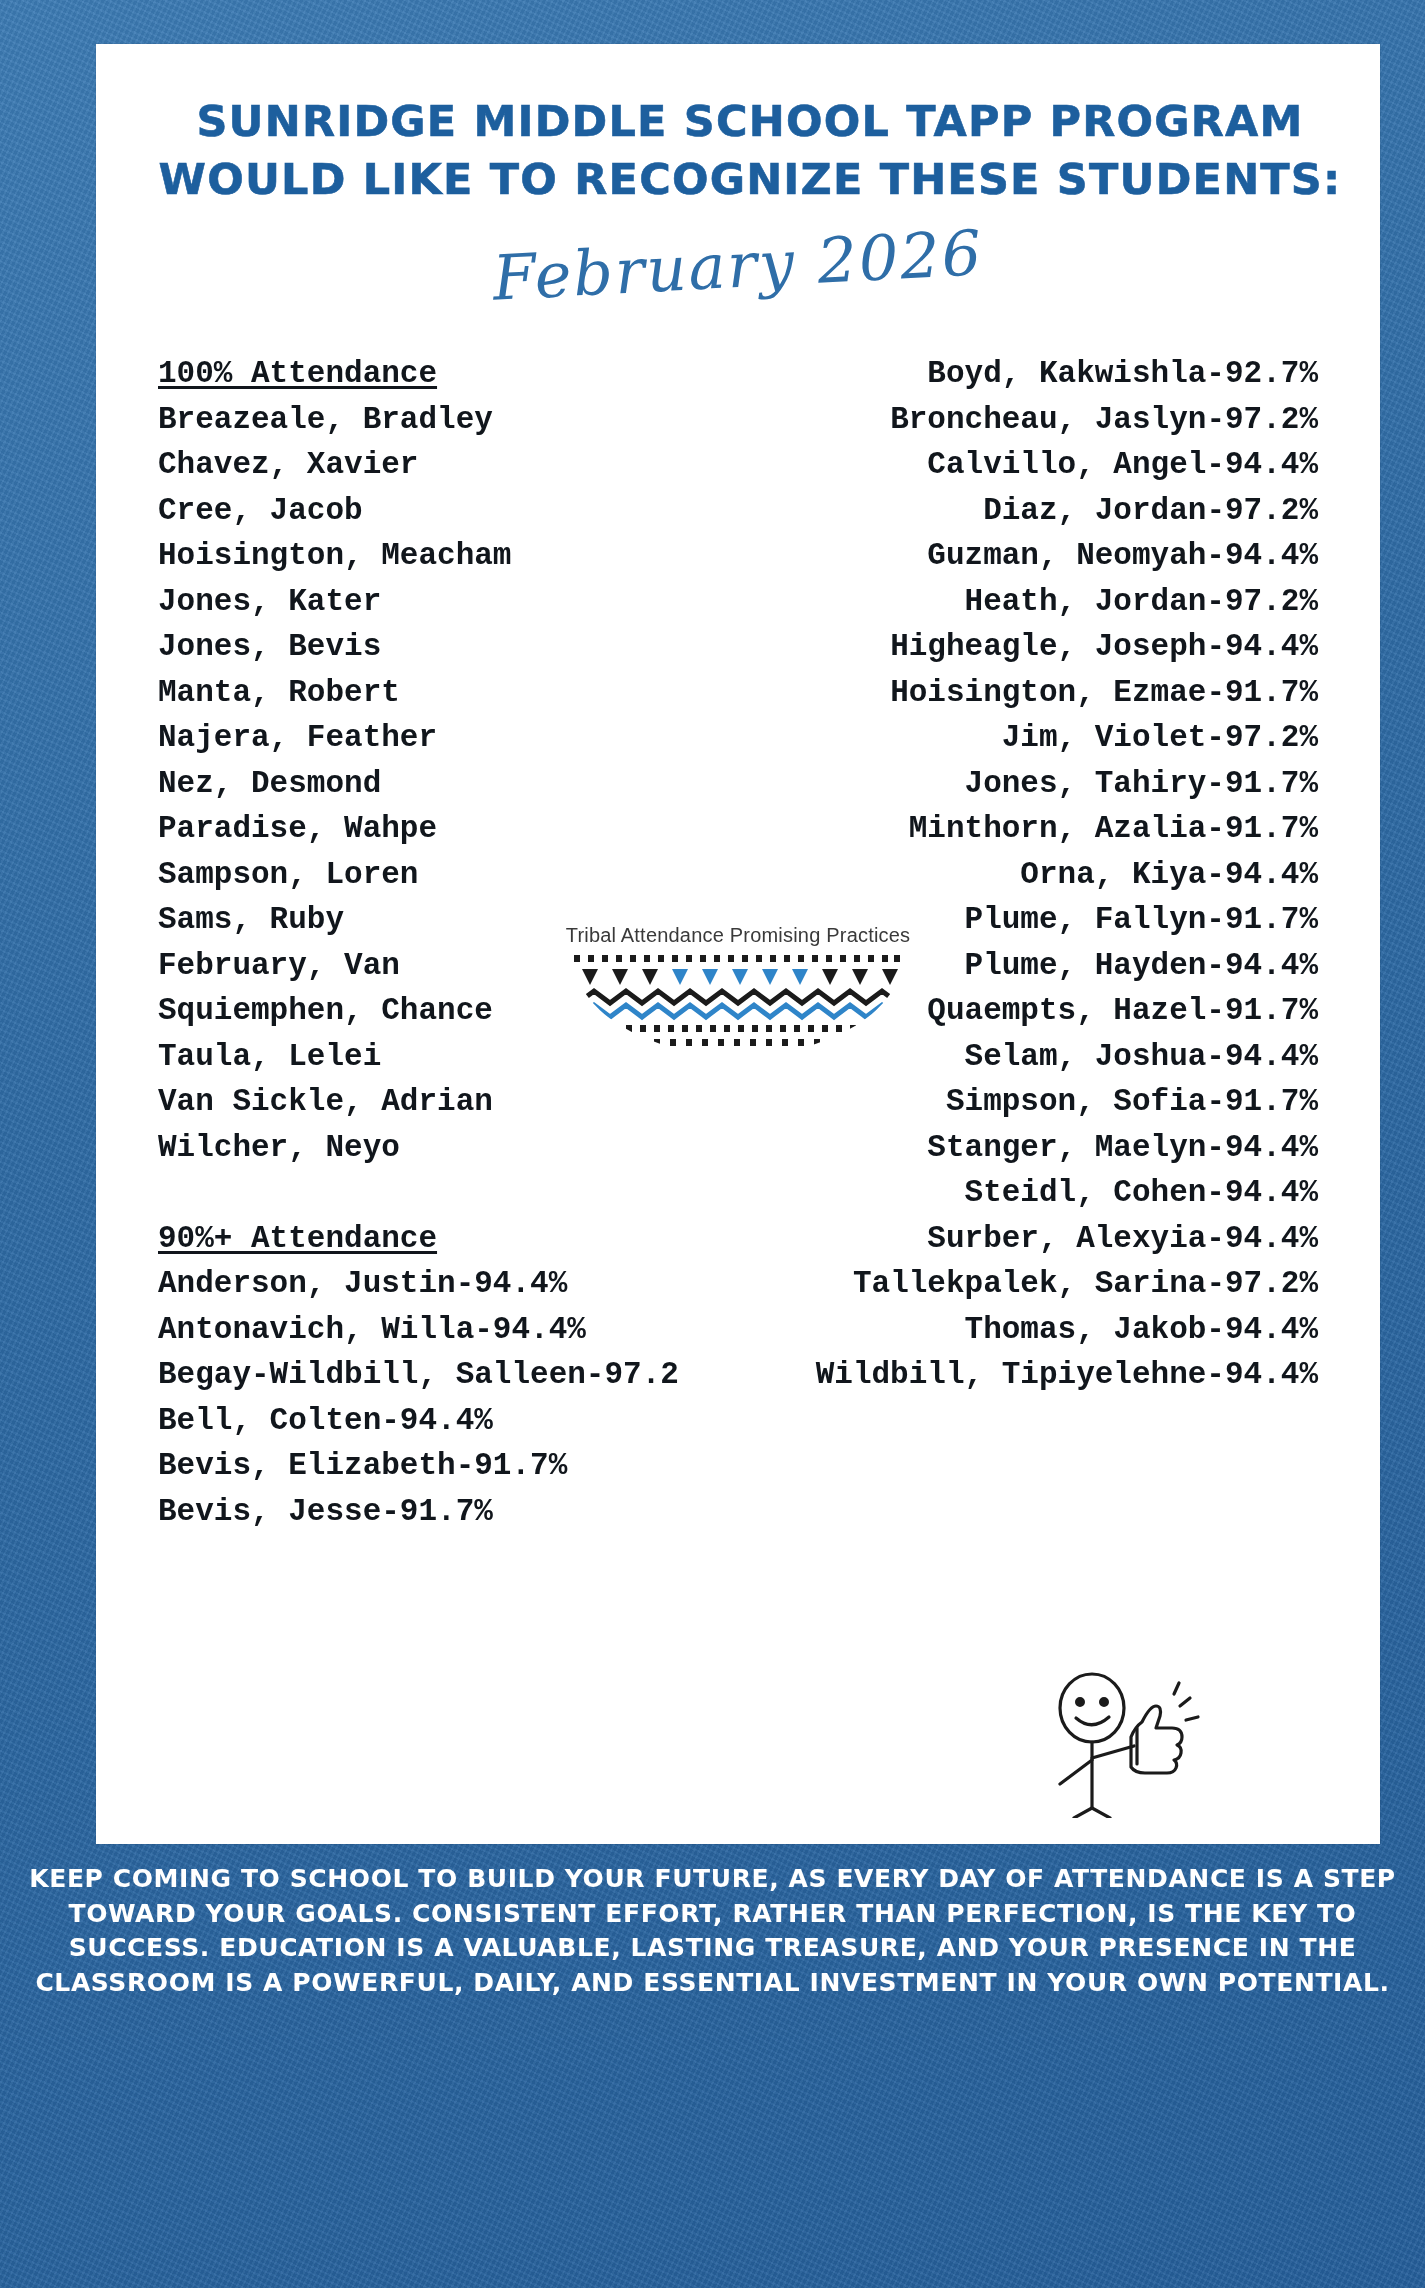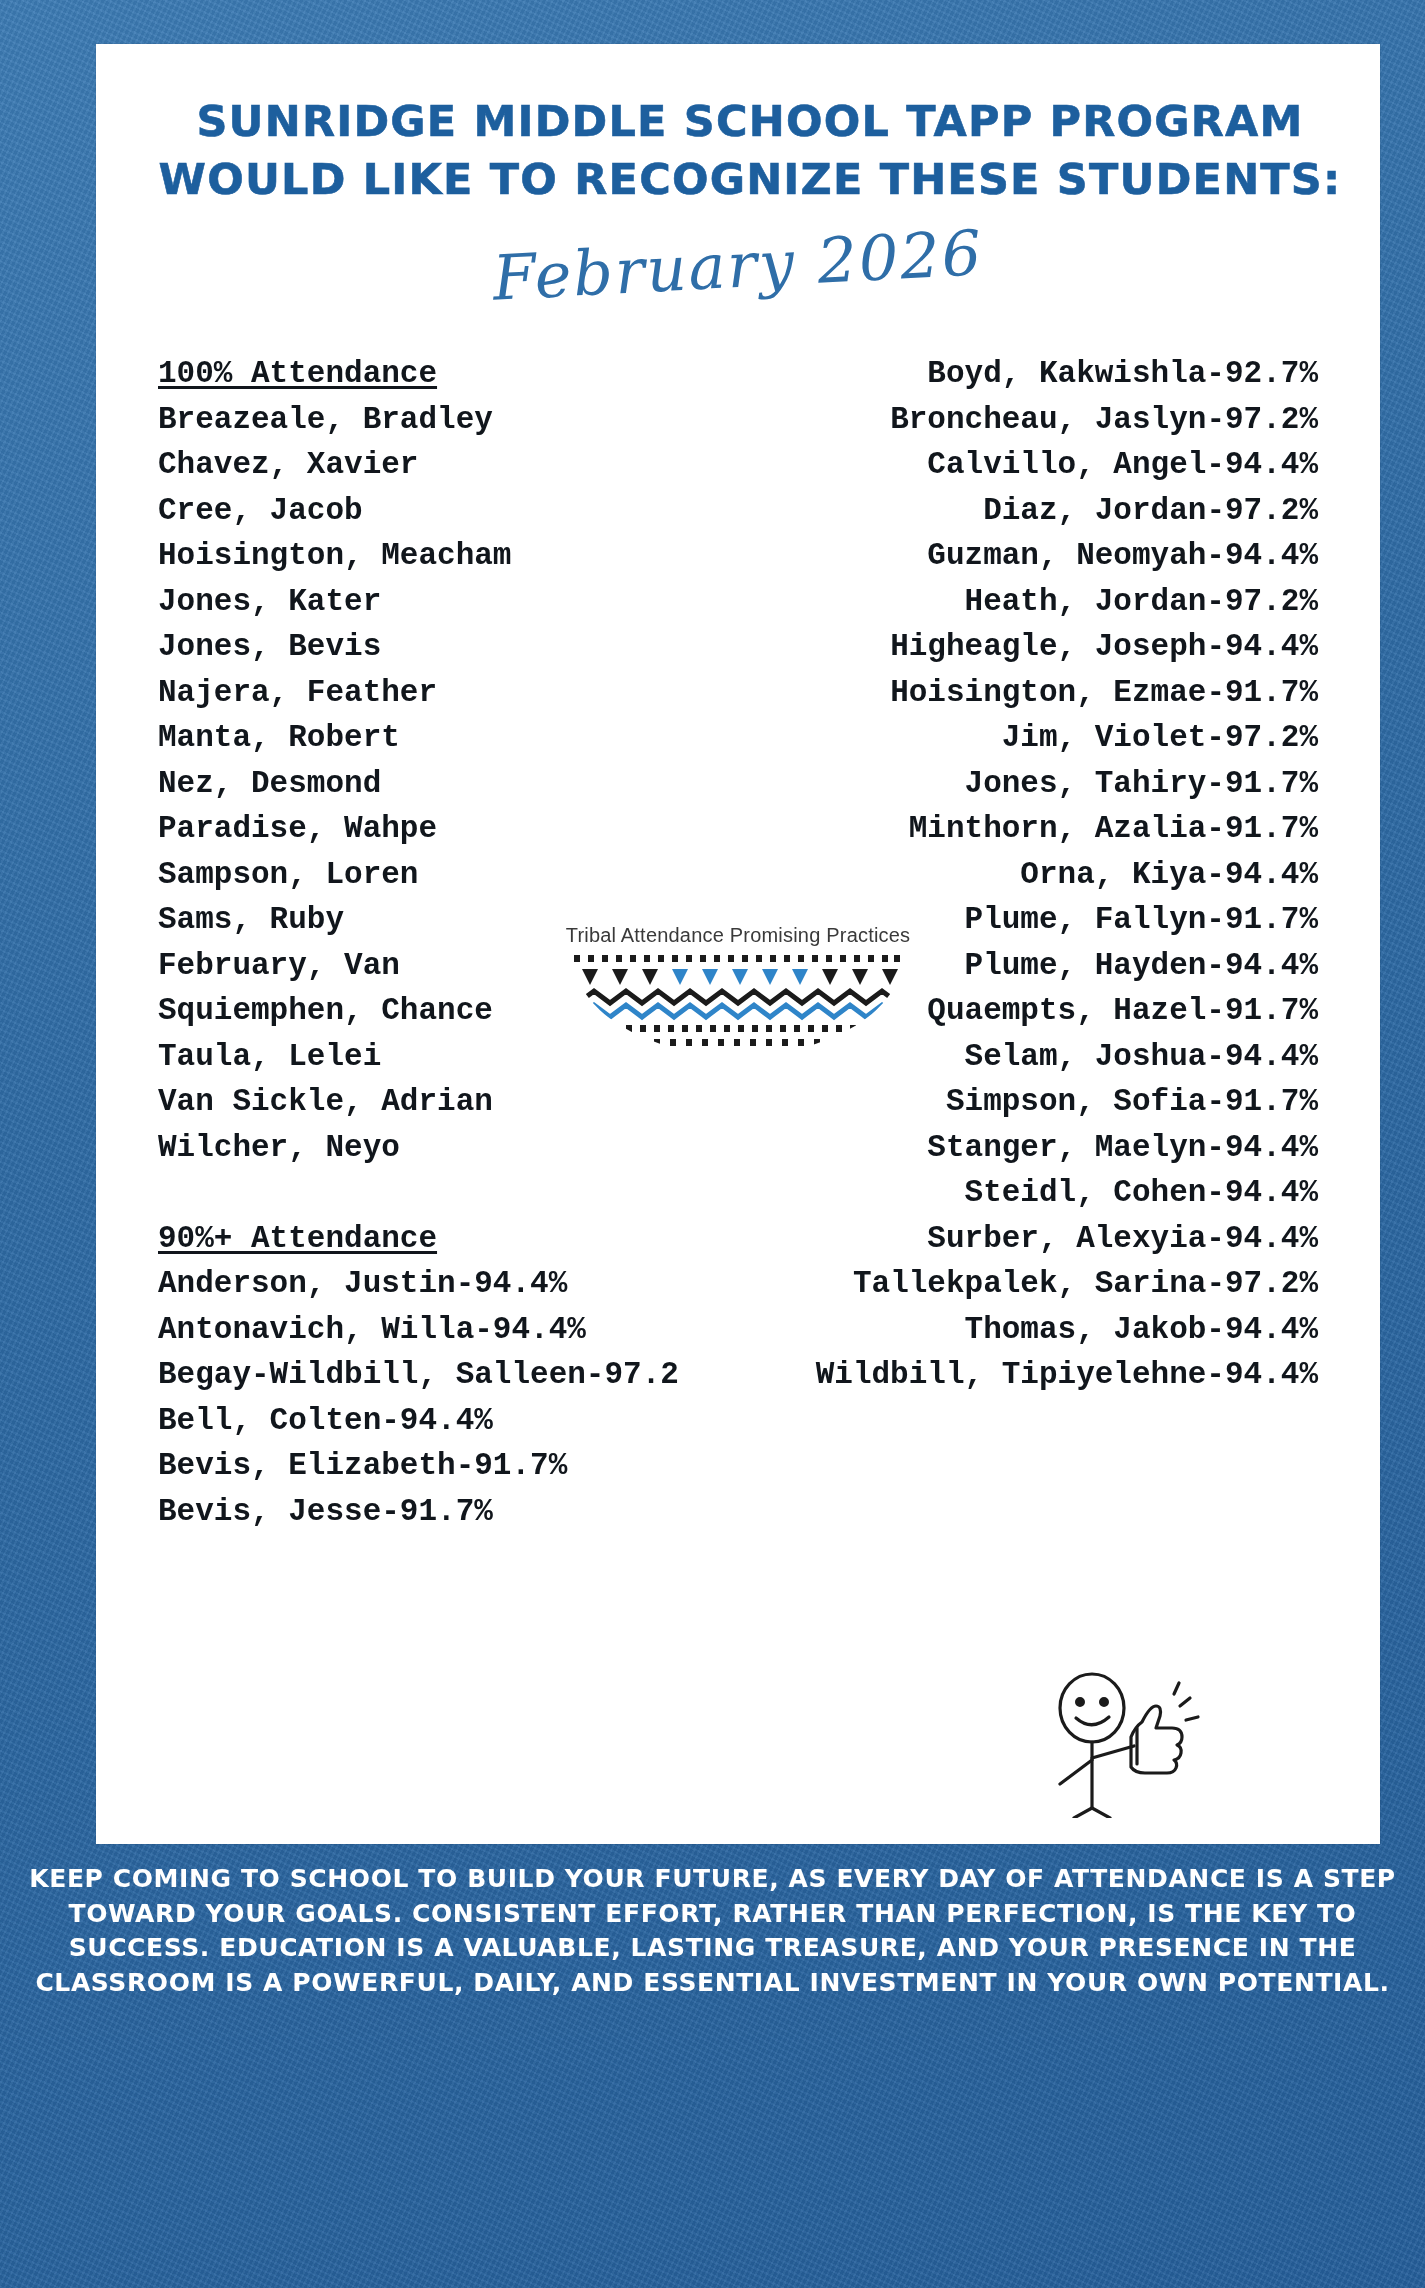--- a/index.html
+++ b/index.html
@@ -276,22 +276,22 @@
     <div class="columns">
 
       <div class="col col-left">
         <div class="heading">100% Attendance</div>
         <div class="entry">Breazeale, Bradley</div>
         <div class="entry">Chavez, Xavier</div>
         <div class="entry">Cree, Jacob</div>
         <div class="entry">Hoisington, Meacham</div>
         <div class="entry">Jones, Kater</div>
         <div class="entry">Jones, Bevis</div>
+        <div class="entry">Manta, Robert</div>
         <div class="entry">Najera, Feather</div>
-        <div class="entry">Manta, Robert</div>
         <div class="entry">Nez, Desmond</div>
         <div class="entry">Paradise, Wahpe</div>
         <div class="entry">Sampson, Loren</div>
         <div class="entry">Sams, Ruby</div>
         <div class="entry">February, Van</div>
         <div class="entry">Squiemphen, Chance</div>
         <div class="entry">Taula, Lelei</div>
         <div class="entry">Van Sickle, Adrian</div>
         <div class="entry">Wilcher, Neyo</div>
         <div class="spacer"></div>

